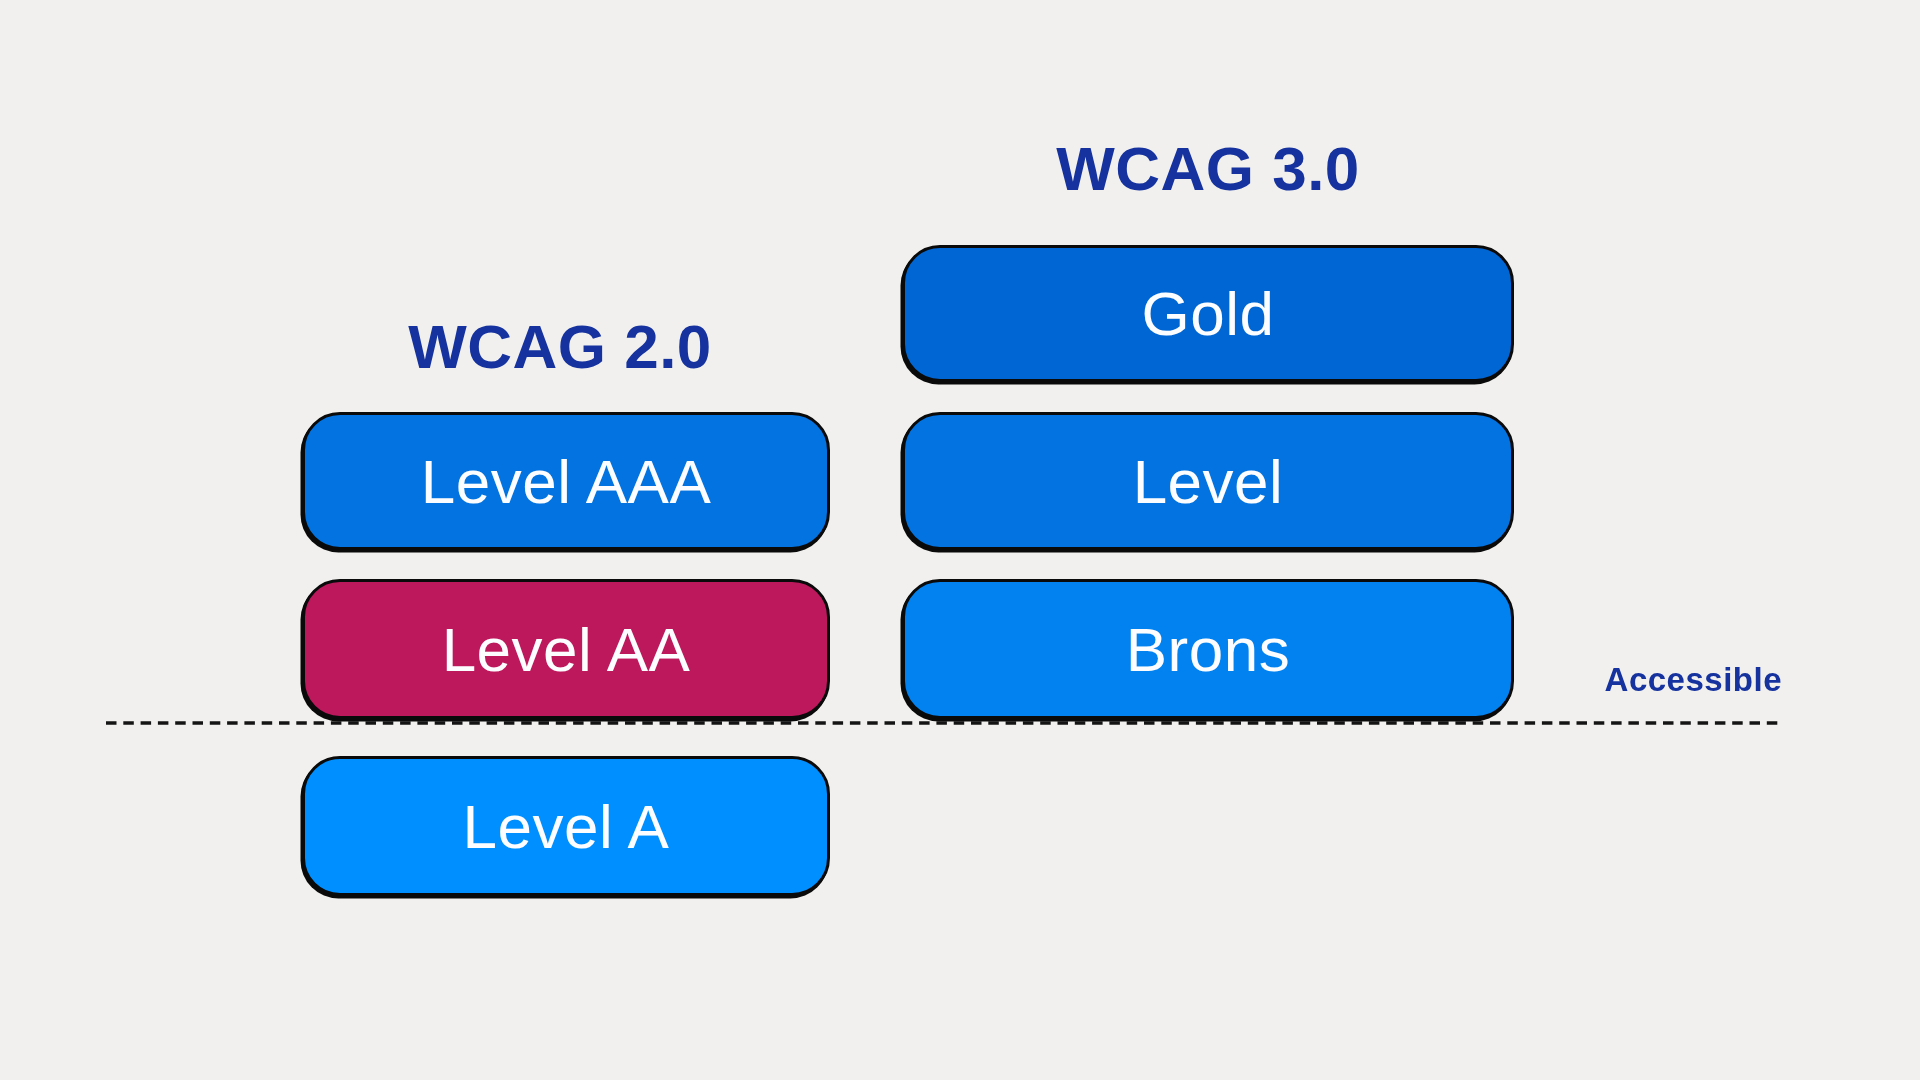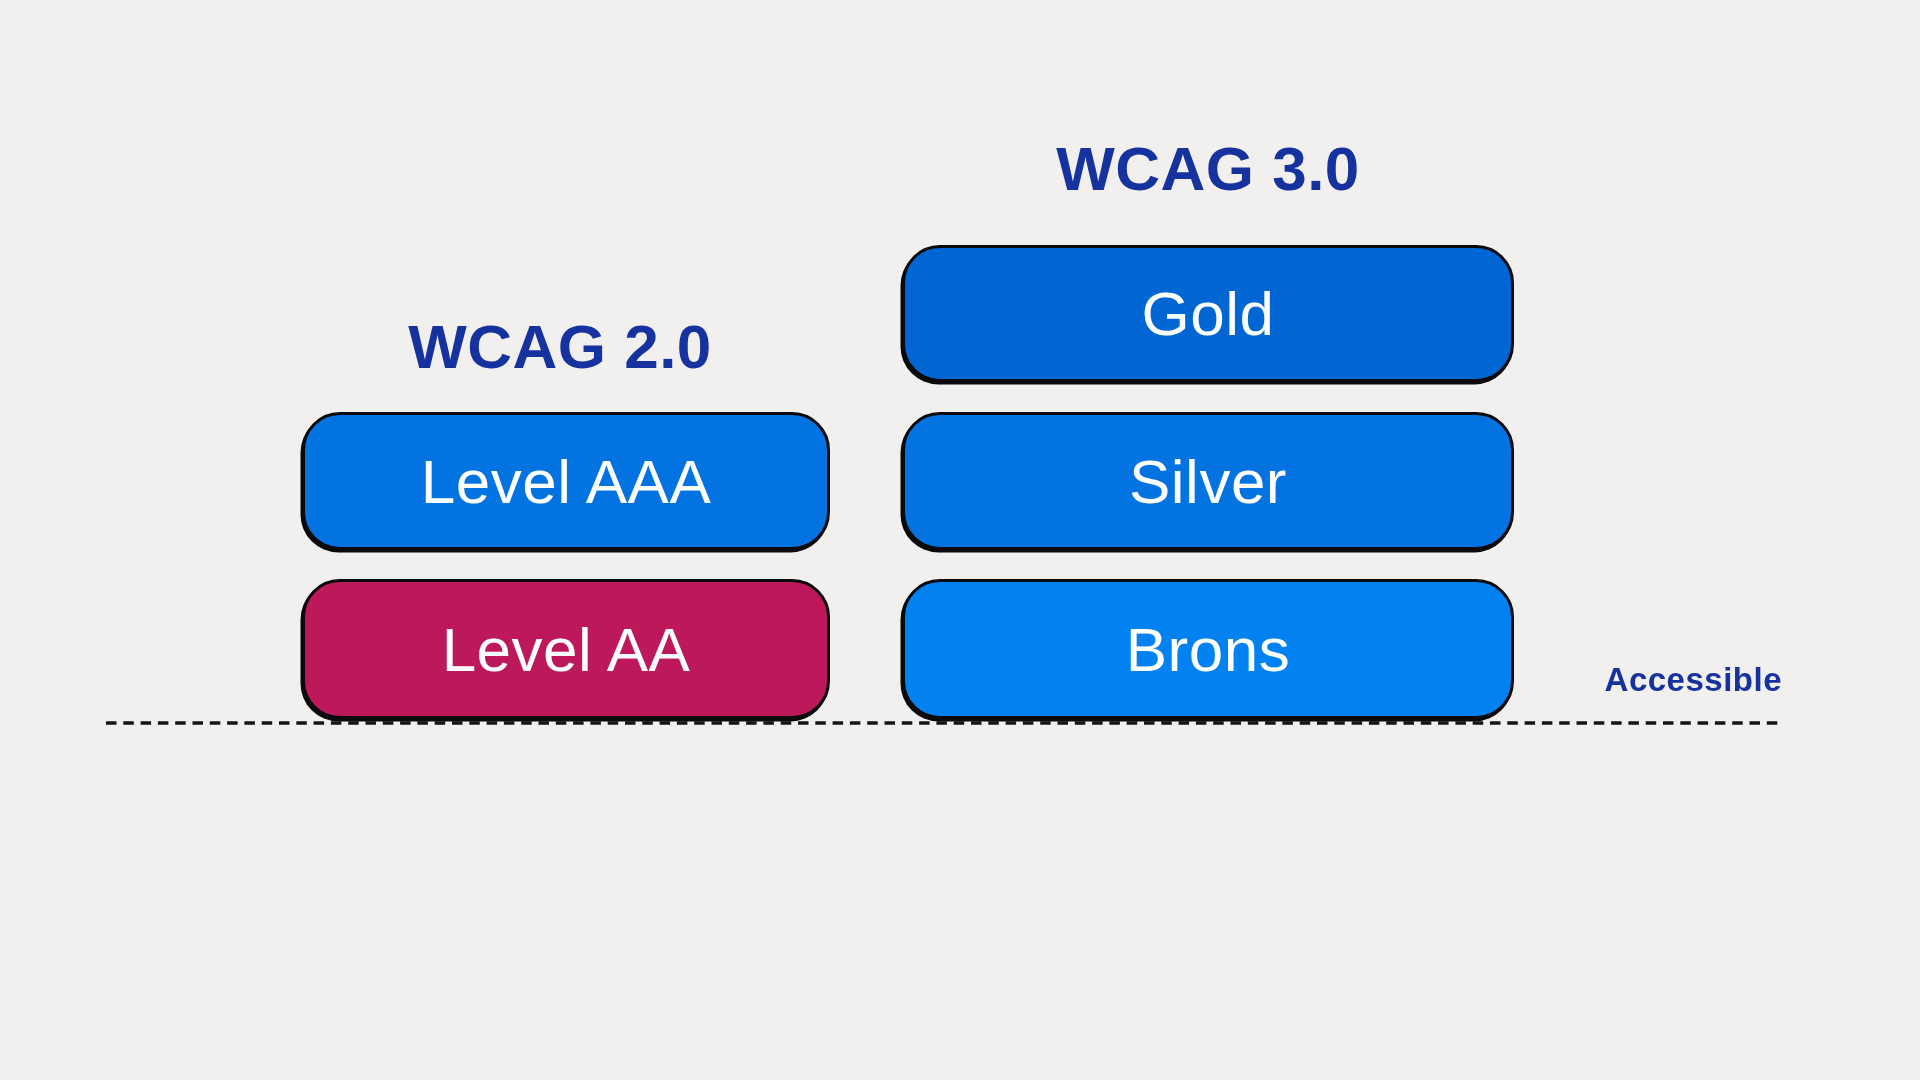--- a/index.html
+++ b/index.html
@@ -74,35 +74,38 @@
 
   <div class="col-header h-wcag2">WCAG 2.0</div>
 
   <div class="col-header h-wcag3">WCAG 3.0</div>
 
   <div class="box col-right row-gold" style="background: rgb(0, 102, 212);">
     <span>Gold</span>
   </div>
 
   <div class="box col-right row-second" style="background: rgb(2, 115, 224);">
-    <span>Silver</span>
+    <span>Level</span>
   </div>
 
   <div class="box col-right row-third" style="background: rgb(2, 130, 240);">
     <span>Brons</span>
   </div>
 
   <div class="box col-left row-second" style="background: rgb(2, 115, 224);">
     <span>Level AAA</span>
   </div>
 
   <div class="box col-left row-third" style="background: #be185d;">
     <span>Level AA</span>
   </div>
 
+  <div class="box col-left row-fourth" style="background: rgb(0, 143, 255);">
+    <span>Level A</span>
+  </div>
 
   <svg class="threshold-line" viewBox="0 0 1672 8" preserveAspectRatio="none">
     <line x1="0" y1="4" x2="1672" y2="4" stroke="#141414" stroke-width="3.4" stroke-dasharray="10.5 6.8"></line>
   </svg>
 
   <div class="accessible-label">Accessible</div>
 
 </div>
 
 </body></html>

